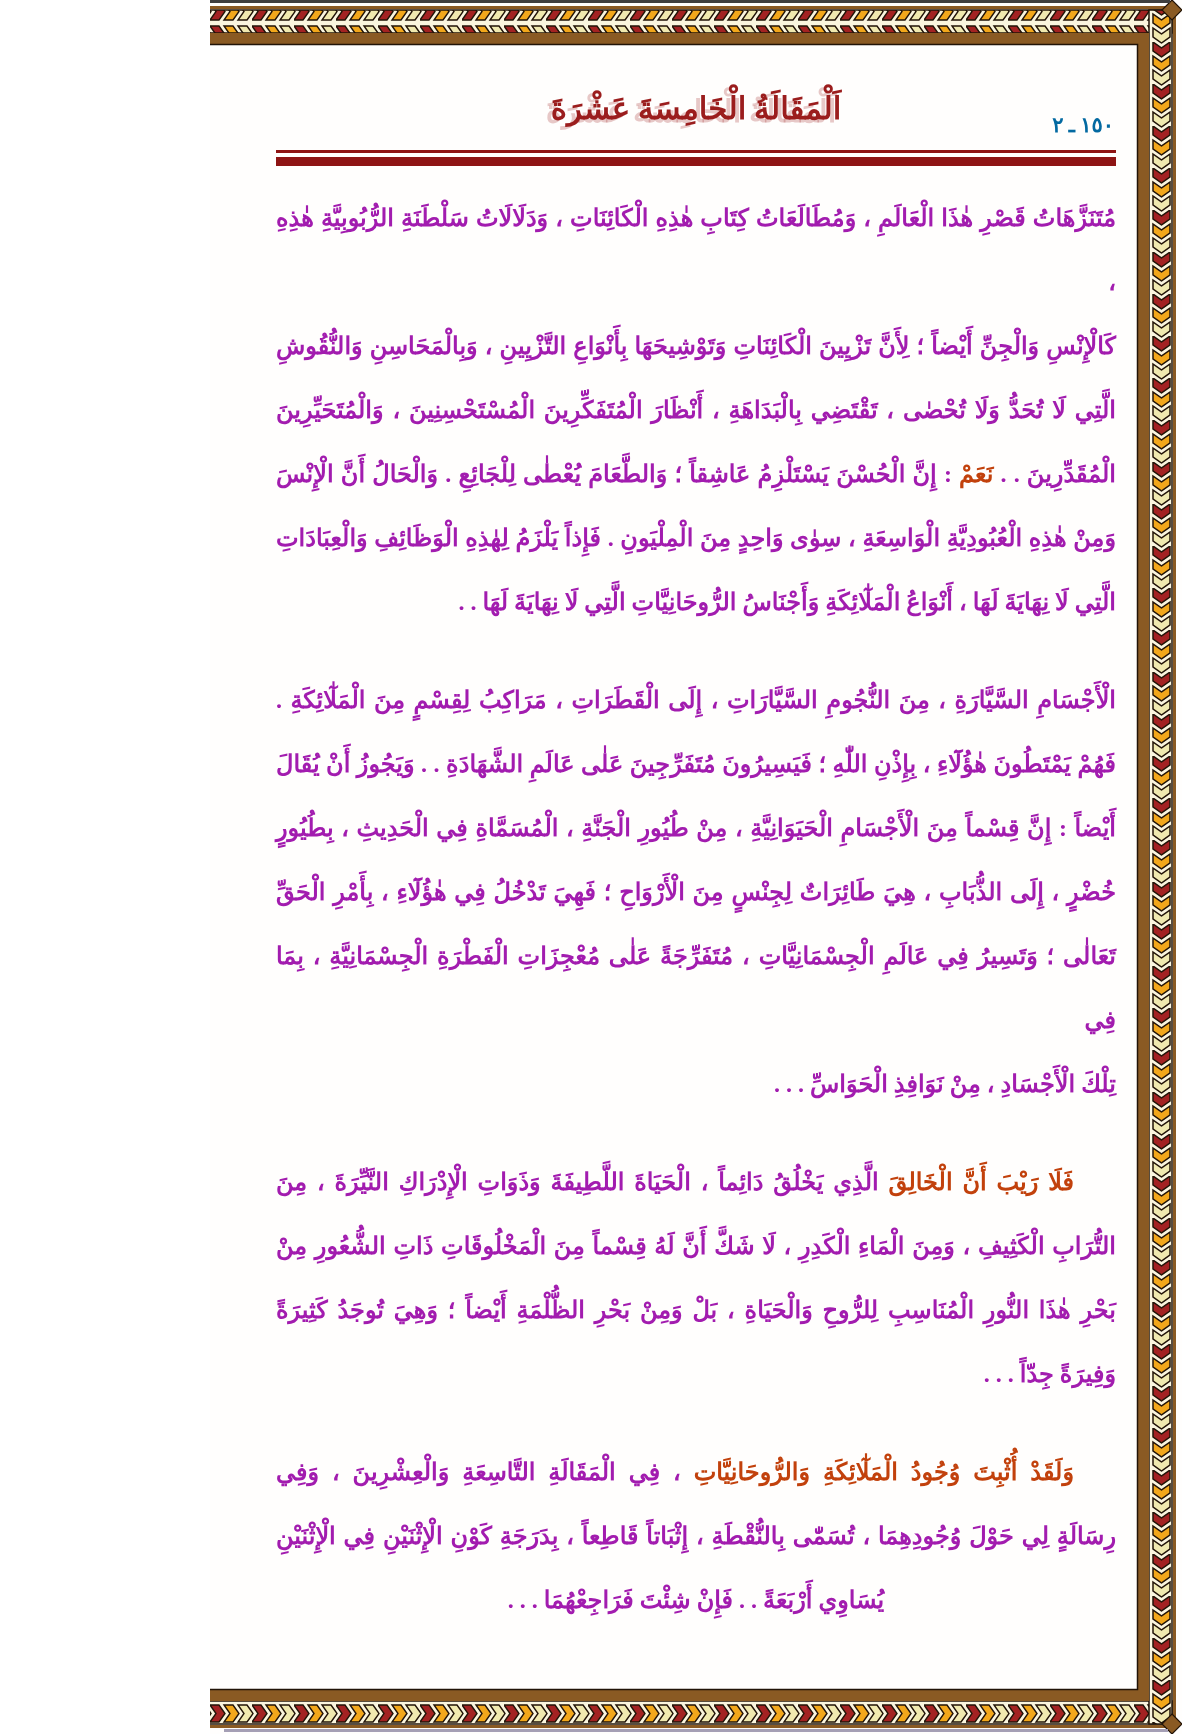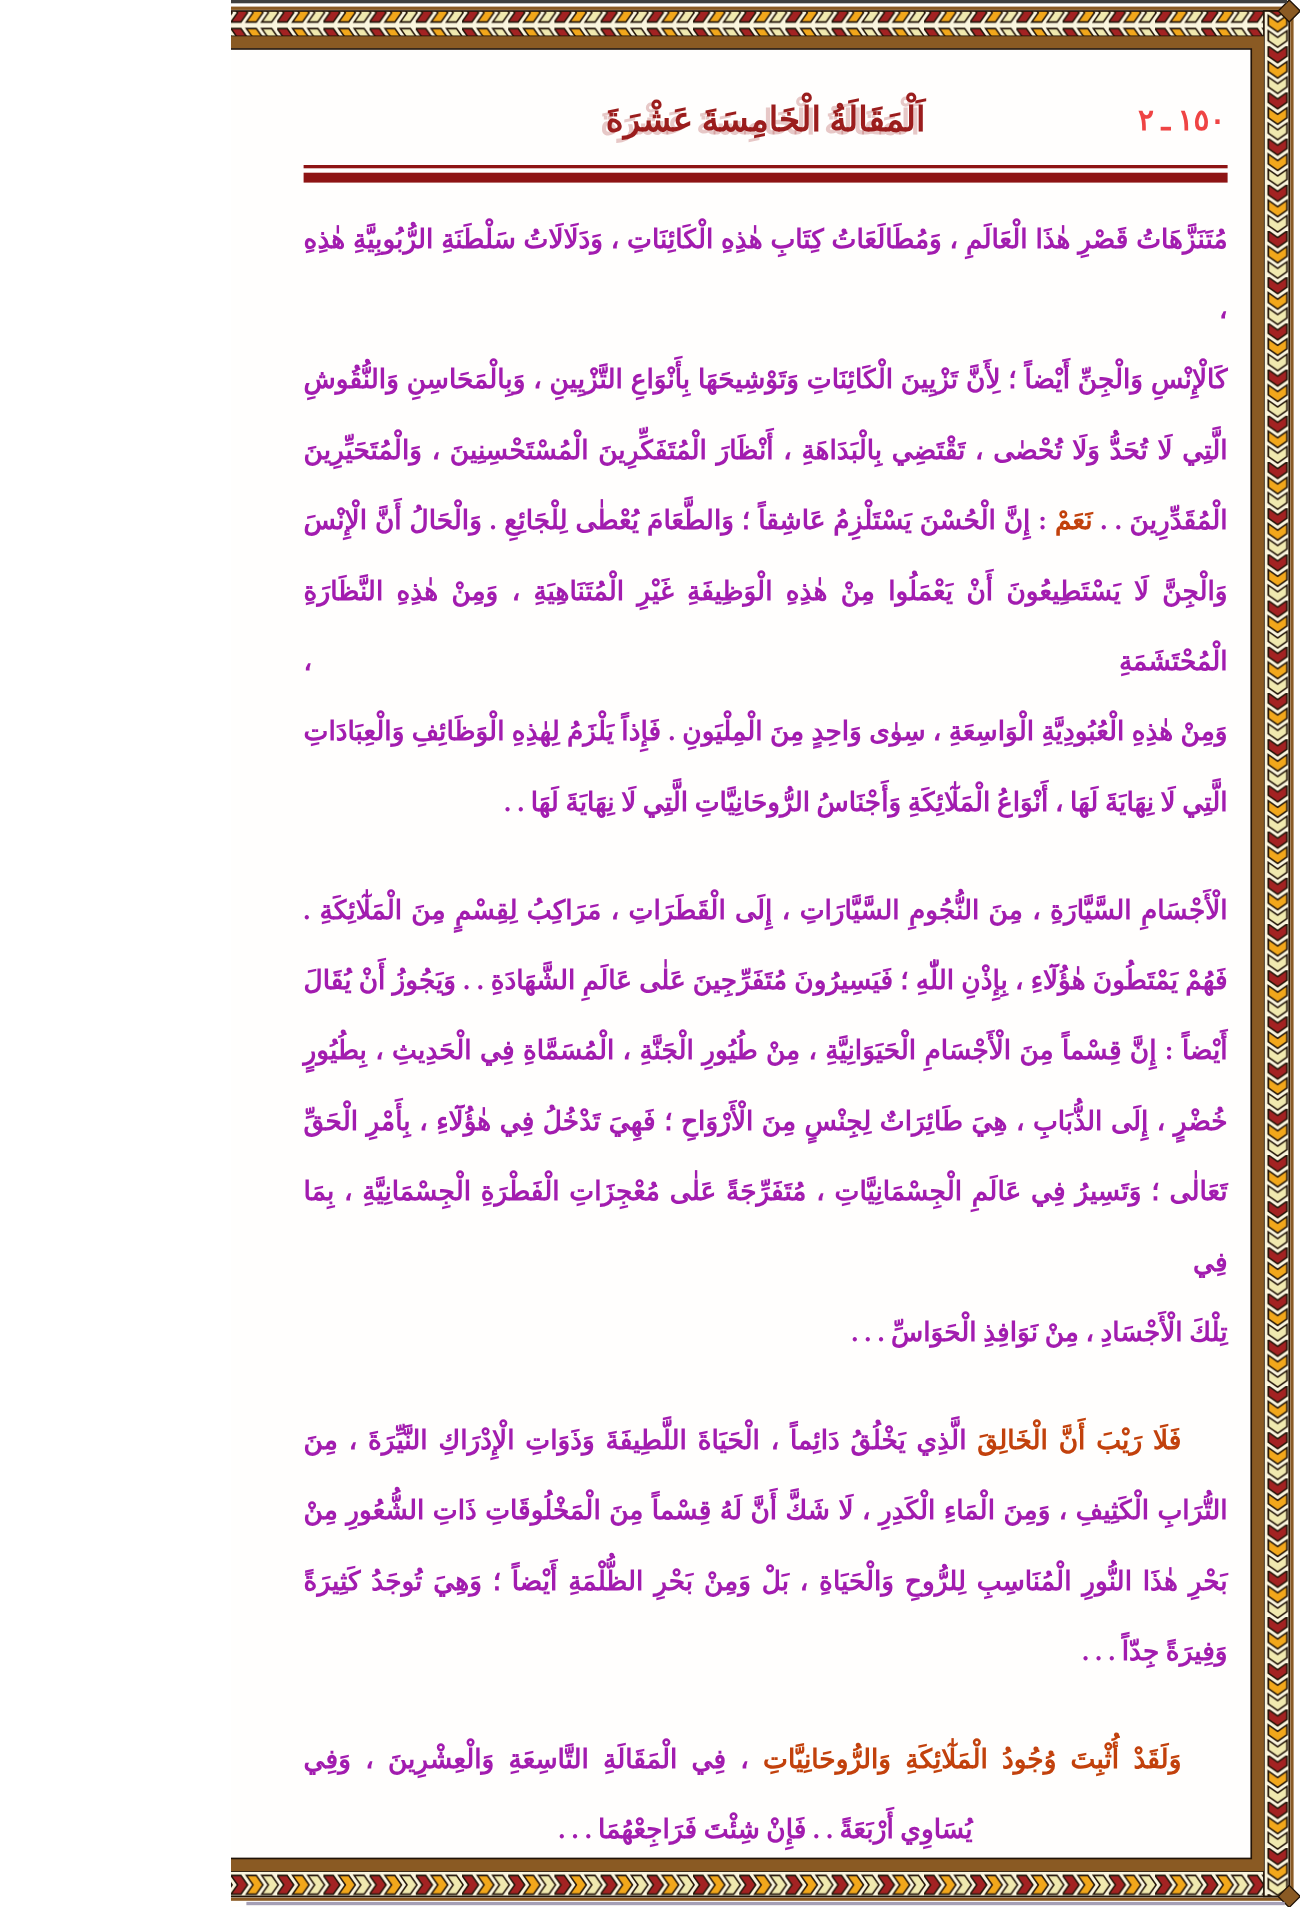--- a/index.html
+++ b/index.html
@@ -22,22 +22,22 @@
   }
   .header{position:relative;height:58px;margin-top:8px;}
   .page-title{
     margin:0;text-align:center;
     font-size:31px;font-weight:bold;
     color:#9B1D1D;
     line-height:58px;
     text-shadow:-5px 3px 0 rgba(170,60,60,0.28);
   }
   .page-num{
-    position:absolute;left:auto;right:2px;top:0;
-    font-size:27px;font-weight:bold;color:#ef4444;
+    position:absolute;left:auto;right:2px;top:16px;
+    font-size:21px;font-weight:bold;color:#0369a1;
     line-height:58px;
   }
   .rules{margin-top:12px;}
   .rule-thin{height:3px;background:#8E1414;}
   .rule-thick{height:9px;background:#8E1414;margin-top:4px;}
 
   .body-text{
     margin-top:20px;
     font-size:24px;font-weight:bold;
     color:#151515;
@@ -110,38 +110,38 @@
       <div class="rule-thin"></div>
       <div class="rule-thick"></div>
     </div>
 
     <div class="body-text" id="body-text">
         <div class="para">
           <div class="line"><span class="seg">مُتَنَزَّهَاتُ قَصْرِ هٰذَا الْعَالَمِ ، وَمُطَالَعَاتُ كِتَابِ هٰذِهِ الْكَائِنَاتِ ، وَدَلَالَاتُ سَلْطَنَةِ الرُّبُوبِيَّةِ هٰذِهِ ،</span></div>
           <div class="line"><span class="seg">كَالْإِنْسِ وَالْجِنِّ أَيْضاً ؛ لِأَنَّ تَزْيِينَ الْكَائِنَاتِ وَتَوْشِيحَهَا بِأَنْوَاعِ التَّزْيِينِ ، وَبِالْمَحَاسِنِ وَالنُّقُوشِ</span></div>
           <div class="line"><span class="seg">الَّتِي لَا تُحَدُّ وَلَا تُحْصٰى ، تَقْتَضِي بِالْبَدَاهَةِ ، أَنْظَارَ الْمُتَفَكِّرِينَ الْمُسْتَحْسِنِينَ ، وَالْمُتَحَيِّرِينَ</span></div>
           <div class="line"><span class="seg">الْمُقَدِّرِينَ . . </span><span class="seg red">نَعَمْ</span><span class="seg"> : إِنَّ الْحُسْنَ يَسْتَلْزِمُ عَاشِقاً ؛ وَالطَّعَامَ يُعْطٰى لِلْجَائِعِ . وَالْحَالُ أَنَّ الْإِنْسَ</span></div>
-          <div class="line"><span class="seg">وَالْجِنَّ لَا يَسْتَطِيعُونَ أَنْ يَعْمَلُوا مِنْ هٰذِهِ الْوَظِيفَةِ غَيْرِ الْمُتَنَاهِيَةِ ، وَمِنْ هٰذِهِ النَّظَارَةِ الْمُحْتَشَمَةِ ،</span></div>
           <div class="line"><span class="seg">وَمِنْ هٰذِهِ الْعُبُودِيَّةِ الْوَاسِعَةِ ، سِوٰى وَاحِدٍ مِنَ الْمِلْيَونِ . فَإِذاً يَلْزَمُ لِهٰذِهِ الْوَظَائِفِ وَالْعِبَادَاتِ</span></div>
           <div class="line end"><span class="seg">الَّتِي لَا نِهَايَةَ لَهَا ، أَنْوَاعُ الْمَلٰٓائِكَةِ وَأَجْنَاسُ الرُّوحَانِيَّاتِ الَّتِي لَا نِهَايَةَ لَهَا . .</span></div>
         </div>
         <div class="para">
           <div class="line"><span class="seg">الْأَجْسَامِ السَّيَّارَةِ ، مِنَ النُّجُومِ السَّيَّارَاتِ ، إِلَى الْقَطَرَاتِ ، مَرَاكِبُ لِقِسْمٍ مِنَ الْمَلٰٓائِكَةِ .</span></div>
           <div class="line"><span class="seg">فَهُمْ يَمْتَطُونَ هٰؤُلَٓاءِ ، بِإِذْنِ اللّٰهِ ؛ فَيَسِيرُونَ مُتَفَرِّجِينَ عَلٰى عَالَمِ الشَّهَادَةِ . . وَيَجُوزُ أَنْ يُقَالَ</span></div>
           <div class="line"><span class="seg">أَيْضاً : إِنَّ قِسْماً مِنَ الْأَجْسَامِ الْحَيَوَانِيَّةِ ، مِنْ طُيُورِ الْجَنَّةِ ، الْمُسَمَّاةِ فِي الْحَدِيثِ ، بِطُيُورٍ</span></div>
           <div class="line"><span class="seg">خُضْرٍ ، إِلَى الذُّبَابِ ، هِيَ طَائِرَاتٌ لِجِنْسٍ مِنَ الْأَرْوَاحِ ؛ فَهِيَ تَدْخُلُ فِي هٰؤُلَٓاءِ ، بِأَمْرِ الْحَقِّ</span></div>
           <div class="line"><span class="seg">تَعَالٰى ؛ وَتَسِيرُ فِي عَالَمِ الْجِسْمَانِيَّاتِ ، مُتَفَرِّجَةً عَلٰى مُعْجِزَاتِ الْفَطْرَةِ الْجِسْمَانِيَّةِ ، بِمَا فِي</span></div>
           <div class="line end"><span class="seg">تِلْكَ الْأَجْسَادِ ، مِنْ نَوَافِذِ الْحَوَاسِّ . . .</span></div>
         </div>
         <div class="para">
           <div class="line indent"><span class="seg red">فَلَا رَيْبَ أَنَّ الْخَالِقَ</span><span class="seg"> الَّذِي يَخْلُقُ دَائِماً ، الْحَيَاةَ اللَّطِيفَةَ وَذَوَاتِ الْإِدْرَاكِ النَّيِّرَةَ ، مِنَ</span></div>
           <div class="line"><span class="seg">التُّرَابِ الْكَثِيفِ ، وَمِنَ الْمَاءِ الْكَدِرِ ، لَا شَكَّ أَنَّ لَهُ قِسْماً مِنَ الْمَخْلُوقَاتِ ذَاتِ الشُّعُورِ مِنْ</span></div>
           <div class="line"><span class="seg">بَحْرِ هٰذَا النُّورِ الْمُنَاسِبِ لِلرُّوحِ وَالْحَيَاةِ ، بَلْ وَمِنْ بَحْرِ الظُّلْمَةِ أَيْضاً ؛ وَهِيَ تُوجَدُ كَثِيرَةً</span></div>
           <div class="line end"><span class="seg">وَفِيرَةً جِدّاً . . .</span></div>
         </div>
         <div class="para">
           <div class="line indent"><span class="seg red">وَلَقَدْ أُثْبِتَ وُجُودُ الْمَلٰٓائِكَةِ وَالرُّوحَانِيَّاتِ</span><span class="seg"> ، فِي الْمَقَالَةِ التَّاسِعَةِ وَالْعِشْرِينَ ، وَفِي</span></div>
+          <div class="line"><span class="seg">رِسَالَةٍ لِي حَوْلَ وُجُودِهِمَا ، تُسَمّٰى بِالنُّقْطَةِ ، إِثْبَاتاً قَاطِعاً ، بِدَرَجَةِ كَوْنِ الْإِثْنَيْنِ فِي الْإِثْنَيْنِ</span></div>
           <div class="line center"><span class="seg">يُسَاوِي أَرْبَعَةً . . فَإِنْ شِئْتَ فَرَاجِعْهُمَا . . .</span></div>
         </div>
       </div>
 
   </div>
 </div>
 
 </body></html>

